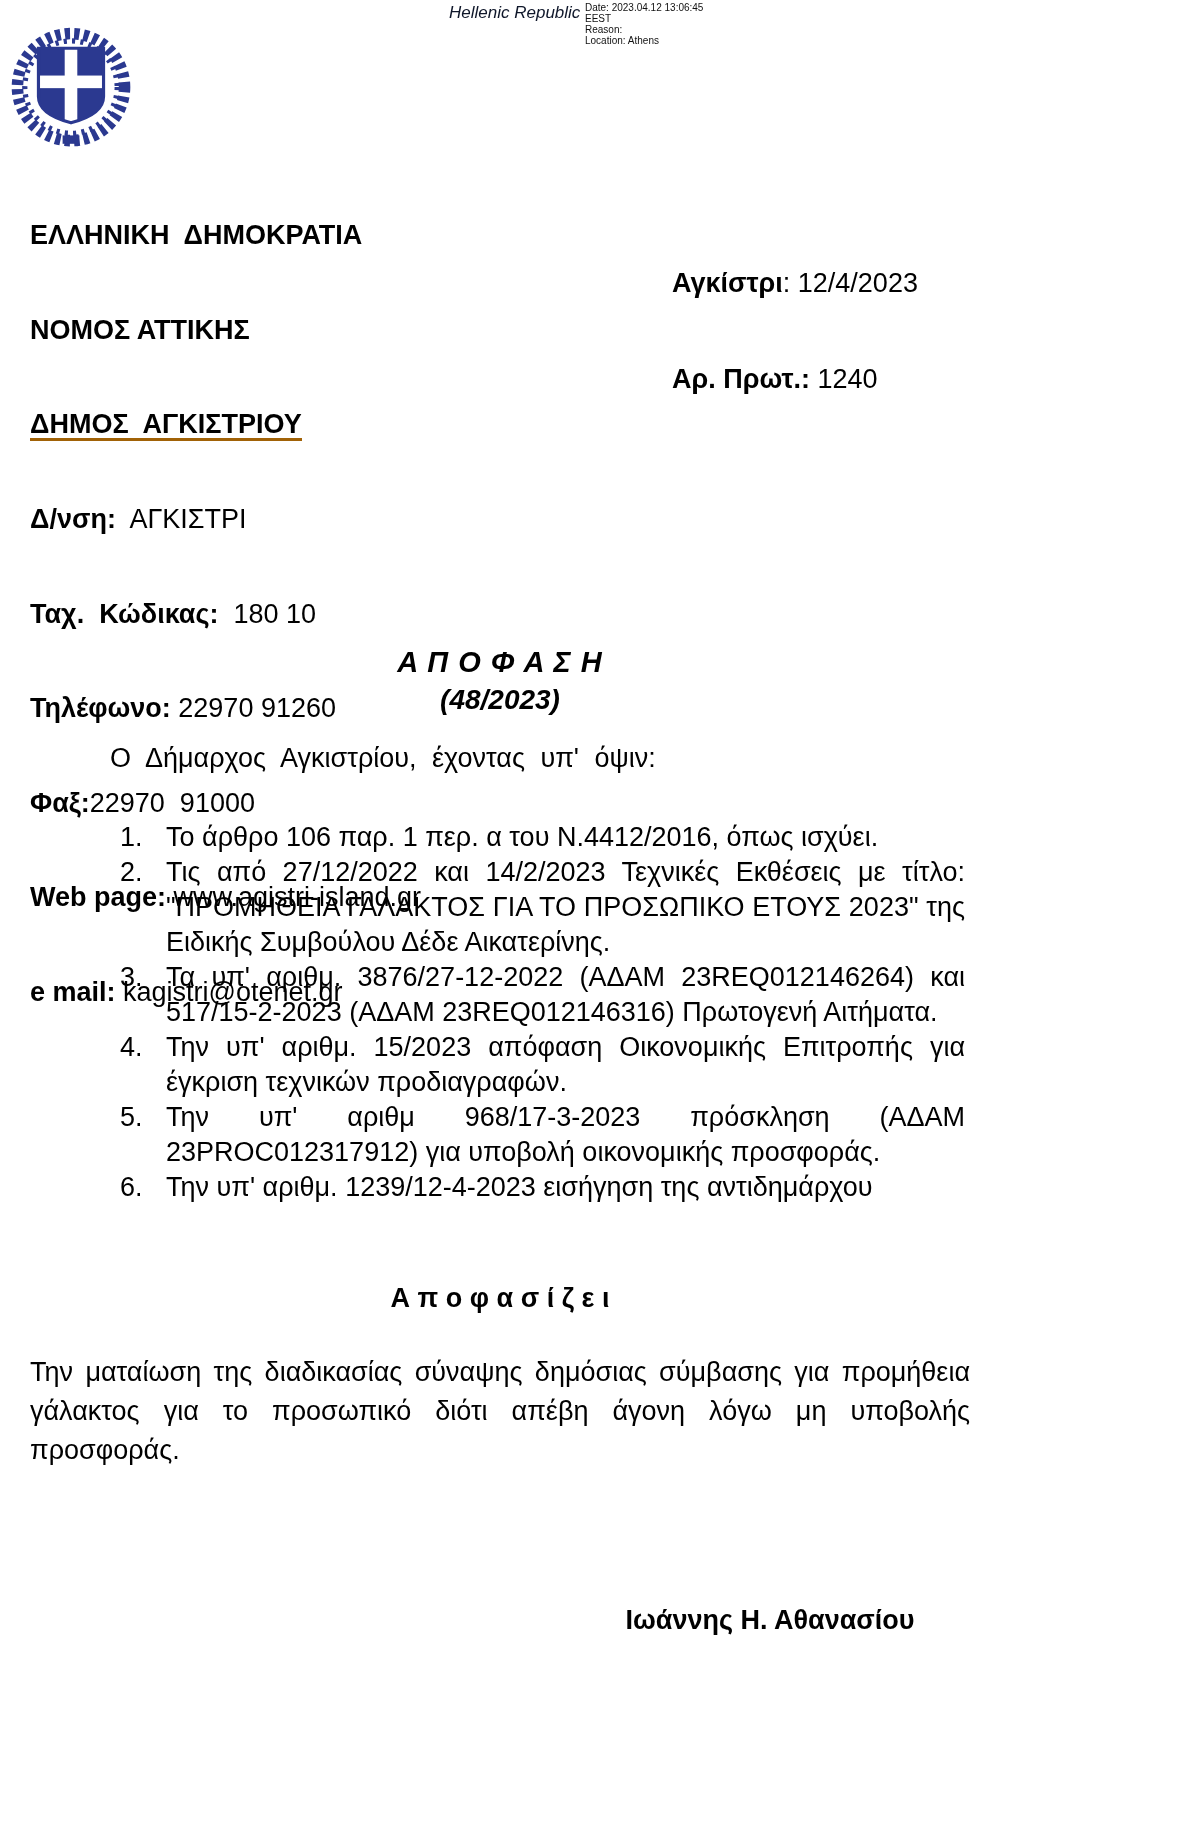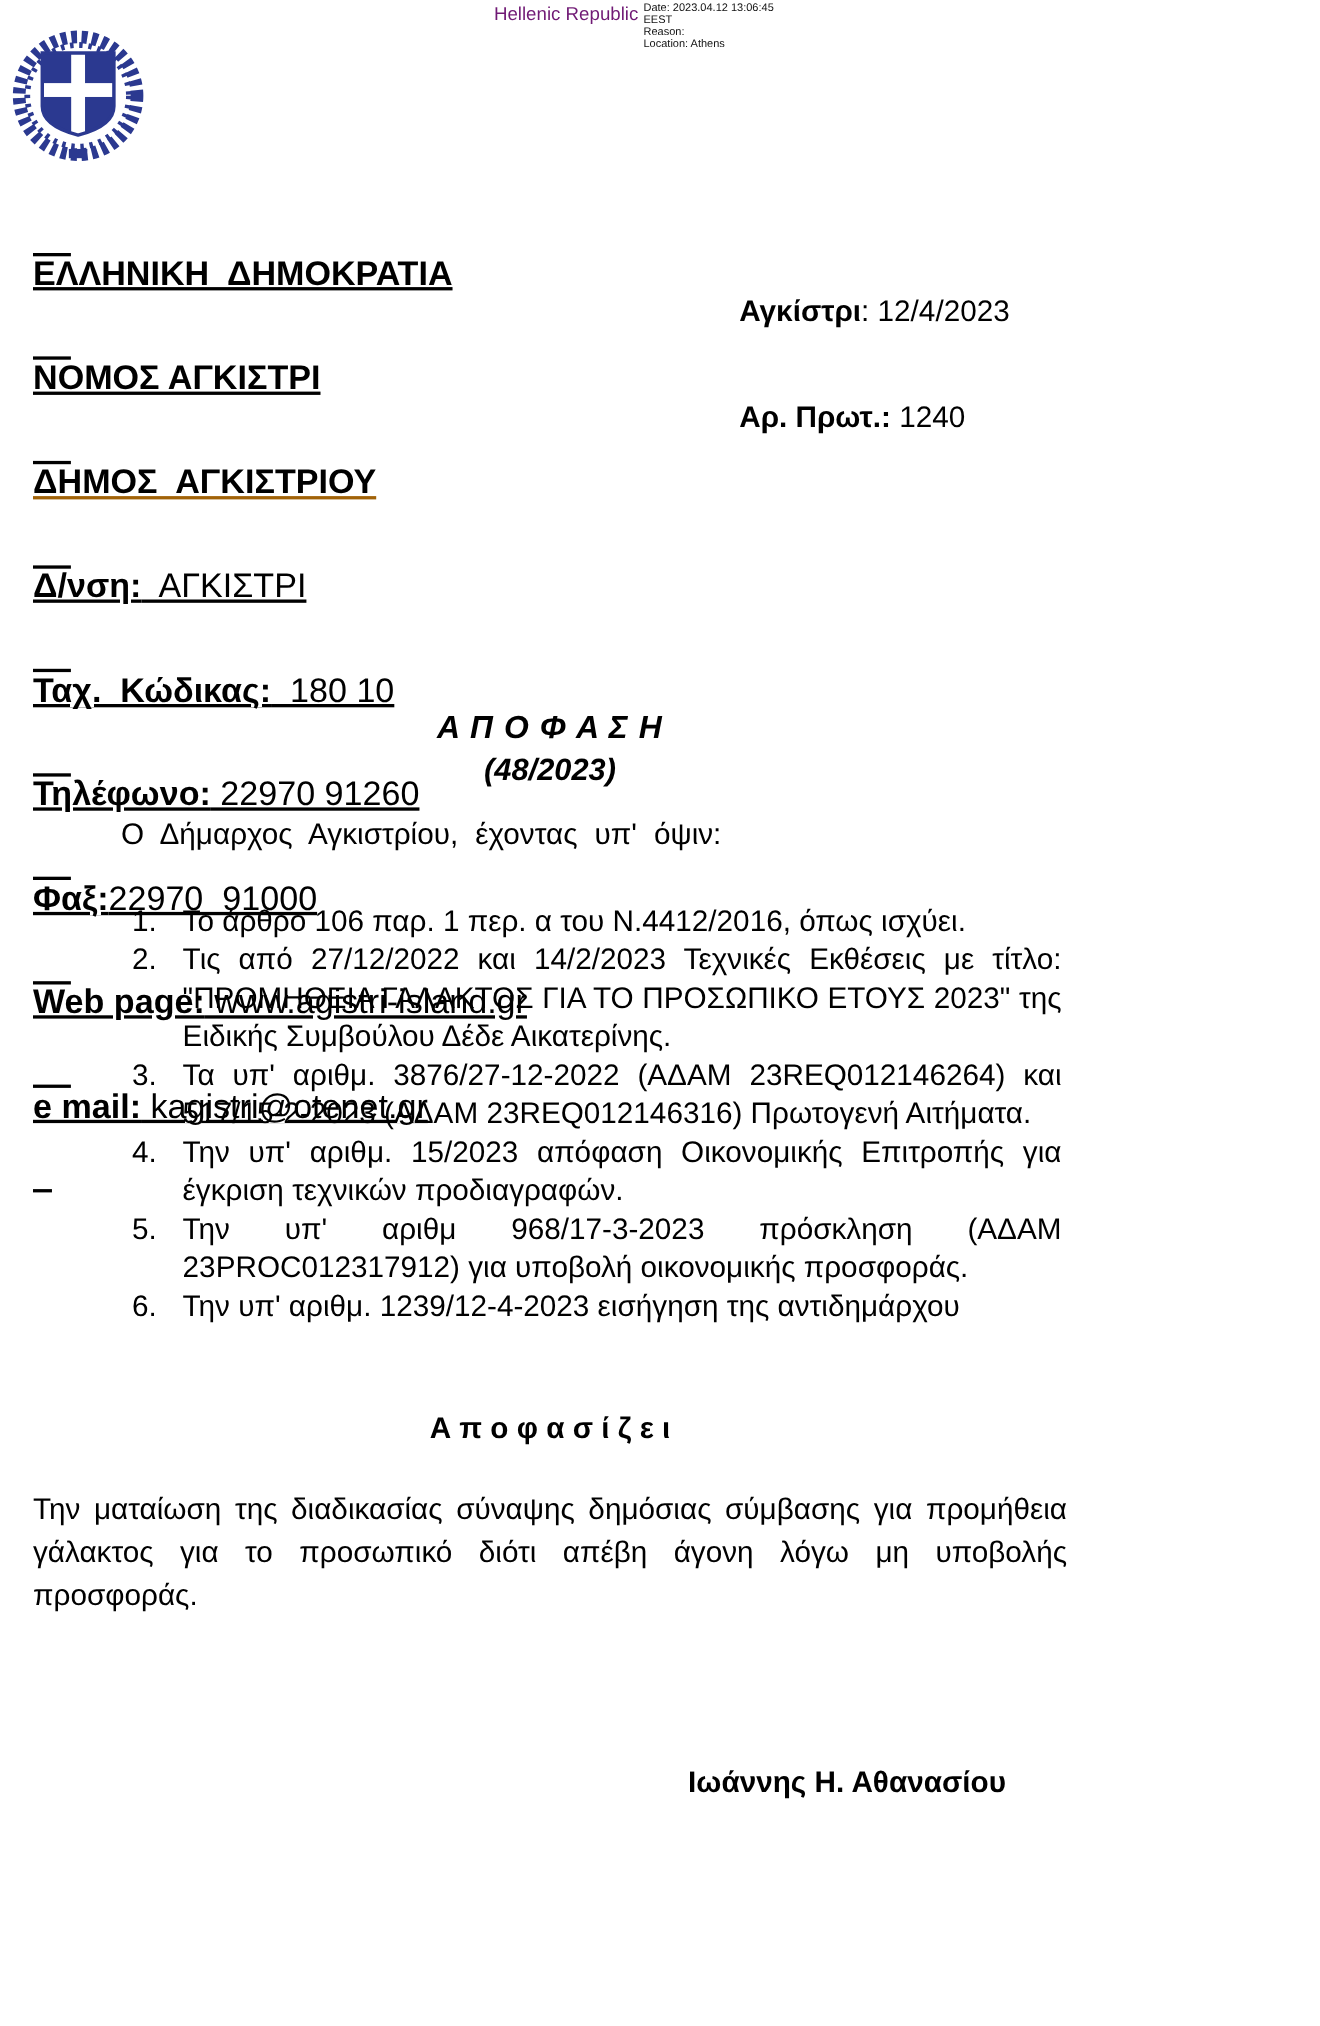--- a/index.html
+++ b/index.html
@@ -18,33 +18,32 @@
   }
   .b { font-weight: bold; }
 
   
   .emblem {
     position: absolute; left: 8px; top: 22px;
     width: 126px; height: 126px;
   }
   .hellenic {
     position: absolute; left: 449px; top: 3px;
-    font-size: 17px; color: #701a75;
+    font-size: 17px; color: #0f172a; font-style: italic;
   }
   .sig-meta {
     position: absolute; left: 585px; top: 2px;
     font-size: 10px; line-height: 11px; color: #111;
   }
 
   
   .letterhead {
-    position: absolute; left: 30px; top: 170px;
-    font-size: 31px; line-height: 31.5px;
-    white-space: pre;
-    text-decoration: underline;
+    position: absolute; left: 30px; top: 157px;
+    font-size: 27px; line-height: 31.5px;
+    white-space: pre;
   }
   .lh-underline span {
     border-bottom: 3px solid #a16207;
     padding-bottom: 0;
     display: inline-block;
     line-height: 27px;
   }
 
   
   .reference {
@@ -134,21 +133,21 @@
 
   <div class="sig-meta">
     <div>Date: 2023.04.12 13:06:45</div>
     <div>EEST</div>
     <div>Reason:</div>
     <div>Location: Athens</div>
   </div>
 
   <div class="letterhead">
     <div class="b">ΕΛΛΗΝΙΚΗ  ΔΗΜΟΚΡΑΤΙΑ</div>
-    <div class="b">ΝΟΜΟΣ ΑΓΚΙΣΤΡΙ</div>
+    <div class="b">ΝΟΜΟΣ ΑΤΤΙΚΗΣ</div>
     <div class="b lh-underline"><span>ΔΗΜΟΣ  ΑΓΚΙΣΤΡΙΟΥ</span></div>
     <div><span class="b">Δ/νση:</span><span>  ΑΓΚΙΣΤΡΙ</span></div>
     <div><span class="b">Ταχ.  Κώδικας:</span><span>  180 10</span></div>
     <div><span class="b">Τηλέφωνο:</span><span> 22970 91260</span></div>
     <div><span class="b">Φαξ:</span><span>22970  91000</span></div>
     <div><span class="b">Web page:</span><span> www.agistri-island.gr</span></div>
     <div><span class="b">e mail:</span><span> kagistri@otenet.gr</span></div>
   </div>
 
   <div class="reference">

